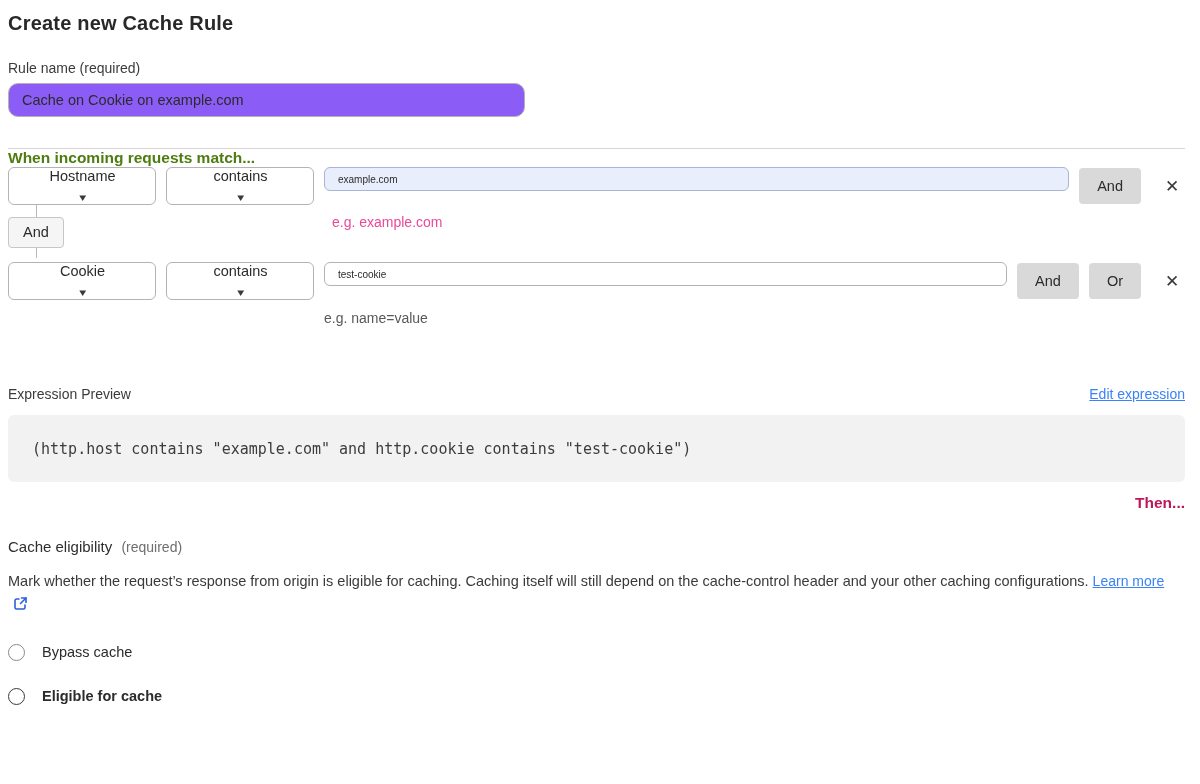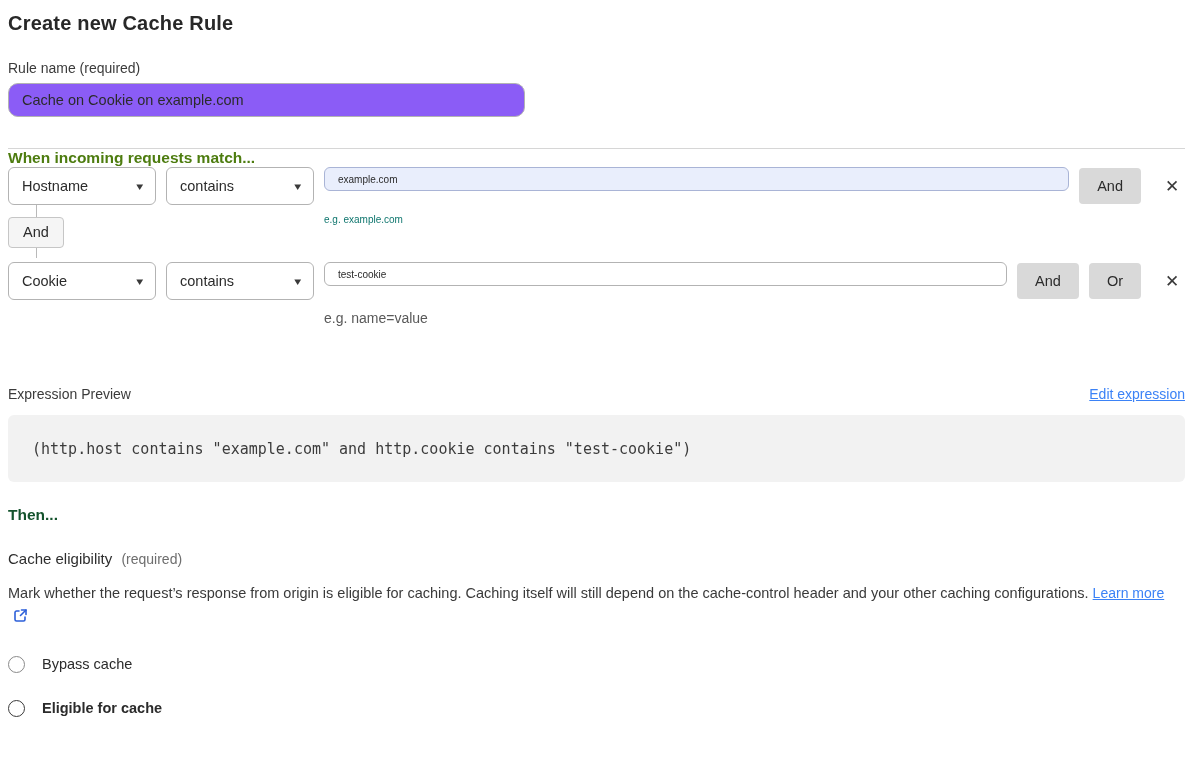--- a/index.html
+++ b/index.html
@@ -30,21 +30,21 @@
 
   .cols-header { display:flex; gap:10px; margin-top:25px; margin-bottom:9px; }
   .cols-header .col { font-size:14px; color:#3b3b3b; }
   .col-field { width:148px; } .col-op { width:148px; } .col-value { flex:1; }
 
   .cond-row { display:flex; gap:10px; align-items:stretch; height:38px; }
 
   .select-box {
     width:148px; height:38px; border:1px solid #b3b3b3; border-radius:6px;
     background:#fff; display:flex; align-items:center; justify-content:space-between;
-    padding:0 12px 0 13px; font-size:14.5px; color:#2b2b2b; cursor:pointer;
+    padding:0 12px 0 13px; font-size:14.5px; color:#2b2b2b; cursor:pointer;flex-direction:column;
   }
   .select-box .chev { font-size:11px; color:#3a3a3a; transform:scaleX(1.25); }
 
   .value-input {
     flex:1; height:24px; border:1px solid #b3b3b3; border-radius:6px;
     padding:0 13px; font-size:10px; color:#2b2b2b;
     font-family:"Liberation Sans", sans-serif; outline:none; background:#fff;
   }
   .value-input.focused { background:#e9eefc; border-color:#a9b4d6; }
 
@@ -59,33 +59,33 @@
     font-family:"DejaVu Sans", sans-serif;
   }
 
   .between-zone { position:relative; height:57px; }
   .v-line { width:1px; background:#b9b9b9; margin-left:28px; }
   .v-line.top { height:12px; } .v-line.bottom { height:10px; }
   .connector-chip {
     display:inline-block; background:#f5f5f5; border:1px solid #c6c6c6; border-radius:4px;
     font-size:14.5px; color:#2b2b2b; padding:6px 14px; cursor:pointer; line-height:1.2;
   }
-  .row-helper-abs { position:absolute; left:316px; top:9px; font-size:10px; color:#0f766e; }
+  .row-helper-abs { position:absolute; left:324px; top:9px; font-size:14px; color:#ec4899; }
   .row2-helper { margin-left:316px; margin-top:10px; font-size:14px; color:#595959; }
 
   .expr-header { display:flex; justify-content:space-between; align-items:flex-end; margin-top:60px; }
   .expr-label { font-size:14px; color:#3b3b3b; }
   a.link { color:#3b82f6; font-size:14px; text-decoration:underline; cursor:pointer; }
   .expr-box {
     margin-top:13px; background:#f2f2f2; border-radius:6px; height:67px;
     display:flex; align-items:center; padding:0 24px;
   }
   .expr-code { font-family:"DejaVu Sans Mono", monospace; font-size:15px; color:#3c3c3c; }
 
-  h2.then-heading { font-size:15.5px; font-weight:700; margin-top:24px; color:#14532d; }
+  h2.then-heading { font-size:15.5px; font-weight:700; margin-top:12px; color:#be185d;text-align:right; }
 
   .elig-heading { margin-top:26px; font-size:15px; }
   .elig-heading .bold { font-weight:400; color:#2e2e2e; }
   .elig-heading .req { font-size:14px; color:#6e6e6e; font-weight:400; margin-left:5px; }
 
   .description { margin-top:15px; font-size:14.5px; color:#3a3a3a; line-height:1.62; max-width:1177px; }
   .ext-icon { vertical-align:-2px; margin-left:5px; }
 
   .radio-row { display:flex; align-items:center; margin-top:27px; cursor:pointer; }
   .radio-circle {

